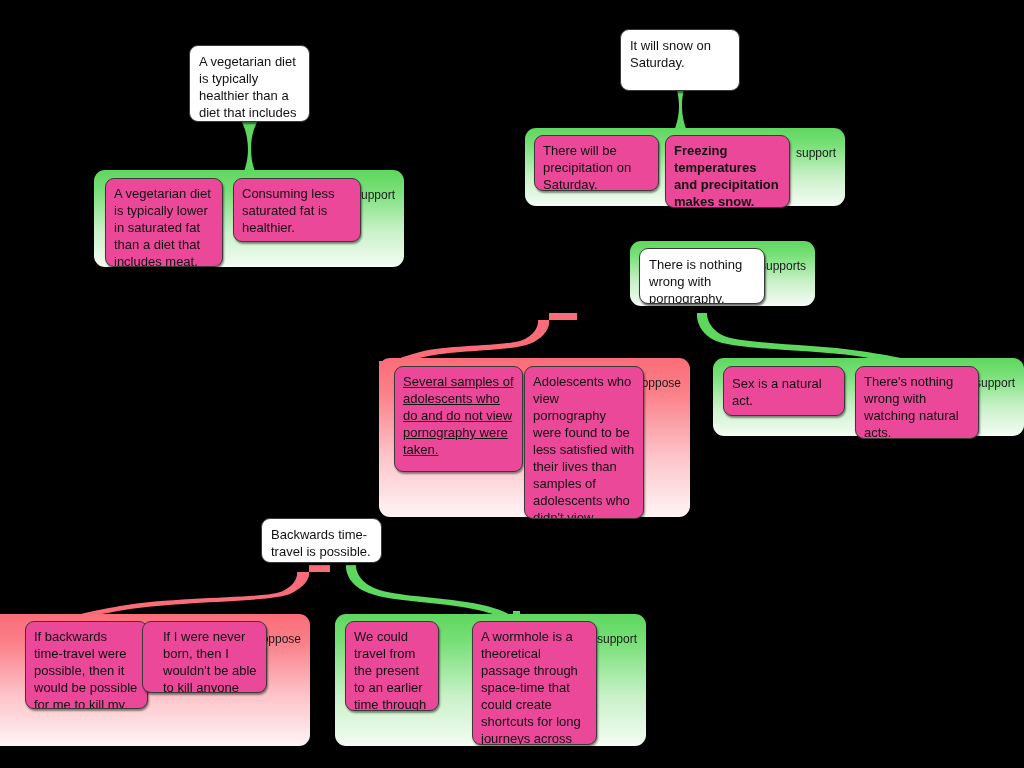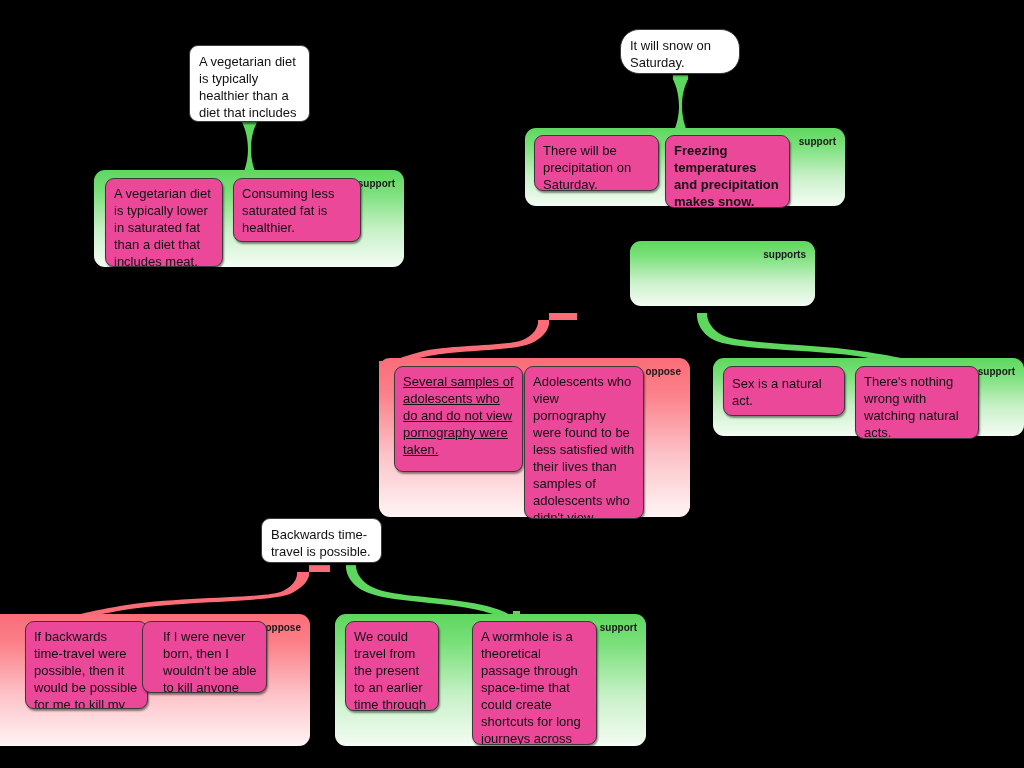--- a/index.html
+++ b/index.html
@@ -35,26 +35,25 @@
     position: absolute;
     border-radius: 11px;
     box-shadow: 1px 2px 3px rgba(0,0,0,0.5);
     z-index: 2;
   }
   .cluster.support { background: linear-gradient(to bottom, #5ED75E 0%, #79e079 22%, #c8f1c8 62%, #f4fcf4 100%); }
   .cluster.oppose  { background: linear-gradient(to bottom, #FA6D78 0%, #fb8089 22%, #fcc4c9 62%, #fff4f5 100%); }
 
   .badge {
     position: absolute;
-    top: 8px; right: 9px;
-    font-size: 10px;
+    top: 20px; right: 9px;
+    font-size: 12px;
     line-height: 11px;
     color: #1a1a1a;
     white-space: nowrap;
-    font-weight: bold;
   }
 
   
   .ebox {
     position: absolute;
     background: #ec4899;
     border: 1px solid #3a3a3a;
     border-radius: 9px;
     box-shadow: 1px 2px 2px rgba(0,0,0,0.45);
     padding: 6px 8px 5px 8px;
@@ -121,31 +120,32 @@
   </svg>
 
   <div class="node" style="left:189px; top:45px; width:121px; height:77px;">A vegetarian diet is typically healthier than a diet that includes meat.</div>
 
   <div class="cluster support" style="left:94px; top:170px; width:310px; height:97px;">
     <span class="badge">support</span>
   </div>
   <div class="ebox" style="left:105px; top:178px; width:118px; height:89px;">A vegetarian diet is typically lower in saturated fat than a diet that includes meat.</div>
   <div class="ebox" style="left:233px; top:178px; width:128px; height:64px;">Consuming less saturated fat is healthier.</div>
 
-  <div class="node" style="left:620px; top:29px; width:120px; height:45px;border-radius:19px;">It will snow on Saturday.</div>
+  <div class="node" style="left:620px; top:29px; width:120px; height:62px;">It will snow on Saturday.</div>
 
   <div class="cluster support" style="left:525px; top:128px; width:320px; height:78px;">
     <span class="badge">support</span>
   </div>
   <div class="ebox" style="left:534px; top:135px; width:125px; height:56px;">There will be precipitation on Saturday.</div>
   <div class="ebox" style="left:665px; top:135px; width:125px; height:73px;font-weight:bold;">Freezing temperatures and precipitation makes snow.</div>
 
   <div class="cluster support" style="left:630px; top:241px; width:185px; height:65px;">
     <span class="badge">supports</span>
   </div>
+  <div class="node" style="left:639px; top:248px; width:126px; height:56px;">There is nothing wrong with pornography.</div>
 
   <div class="cluster oppose" style="left:379px; top:358px; width:311px; height:159px;">
     <span class="badge">oppose</span>
   </div>
   <div class="ebox" style="left:394px; top:366px; width:129px; height:106px;text-decoration:underline;">Several samples of adolescents who do and do not view pornography were taken.</div>
   <div class="ebox" style="left:524px; top:366px; width:120px; height:153px;">Adolescents who view pornography were found to be less satisfied with their lives than samples of adolescents who didn't view pornography</div>
 
   <div class="cluster support" style="left:713px; top:358px; width:311px; height:78px;">
     <span class="badge">support</span>
   </div>

